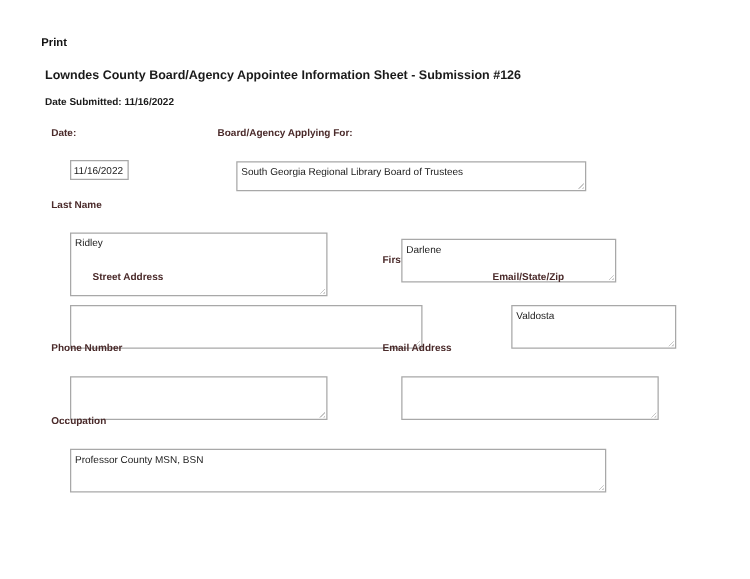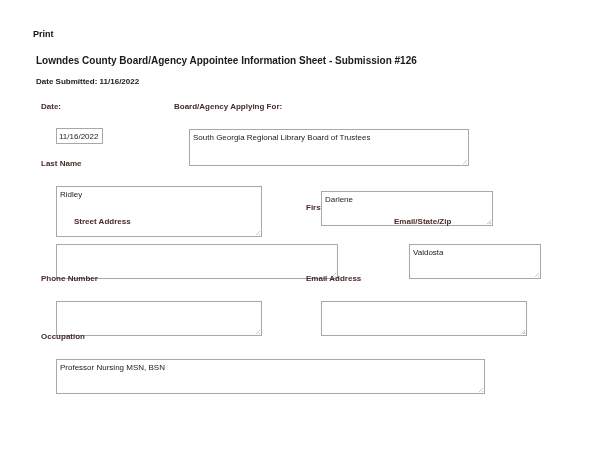--- a/index.html
+++ b/index.html
@@ -27,21 +27,21 @@
 <body>
 
 <div class="abs print-link">Print</div>
 <div class="abs title">Lowndes County Board/Agency Appointee Information Sheet - Submission #126</div>
 <div class="abs submitted">Date Submitted: 11/16/2022</div>
 
 <div class="abs lbl" style="left:41px;top:102px;">Date:</div>
 <div class="abs box date-box" style="left:41px;top:113px;width:47px;height:16px;">11/16/2022</div>
 
 <div class="abs lbl" style="left:174px;top:102px;">Board/Agency Applying For:</div>
-<div class="abs box" style="left:174px;top:114px;width:280px;height:37px;">
+<div class="abs box" style="left:174px;top:114px;width:280px;height:24px;">
   <span>South Georgia Regional Library Board of Trustees</span>
   <span class="grip"></span>
 </div>
 
 <div class="abs lbl" style="left:41px;top:159px;">Last Name</div>
 <div class="abs box" style="left:41px;top:171px;width:206px;height:51px;">
   <span>Ridley</span>
   <span class="grip"></span>
 </div>
 
@@ -70,15 +70,15 @@
 </div>
 
 <div class="abs lbl" style="left:306px;top:274px;">Email Address</div>
 <div class="abs box" style="left:306px;top:286px;width:206px;height:35px;">
   <span></span>
   <span class="grip"></span>
 </div>
 
 <div class="abs lbl" style="left:41px;top:332px;">Occupation</div>
 <div class="abs box" style="left:41px;top:344px;width:429px;height:35px;">
-  <span>Professor Nursing MSN, BSN</span>
+  <span>Professor County MSN, BSN</span>
   <span class="grip"></span>
 </div>
 
 </body></html>

